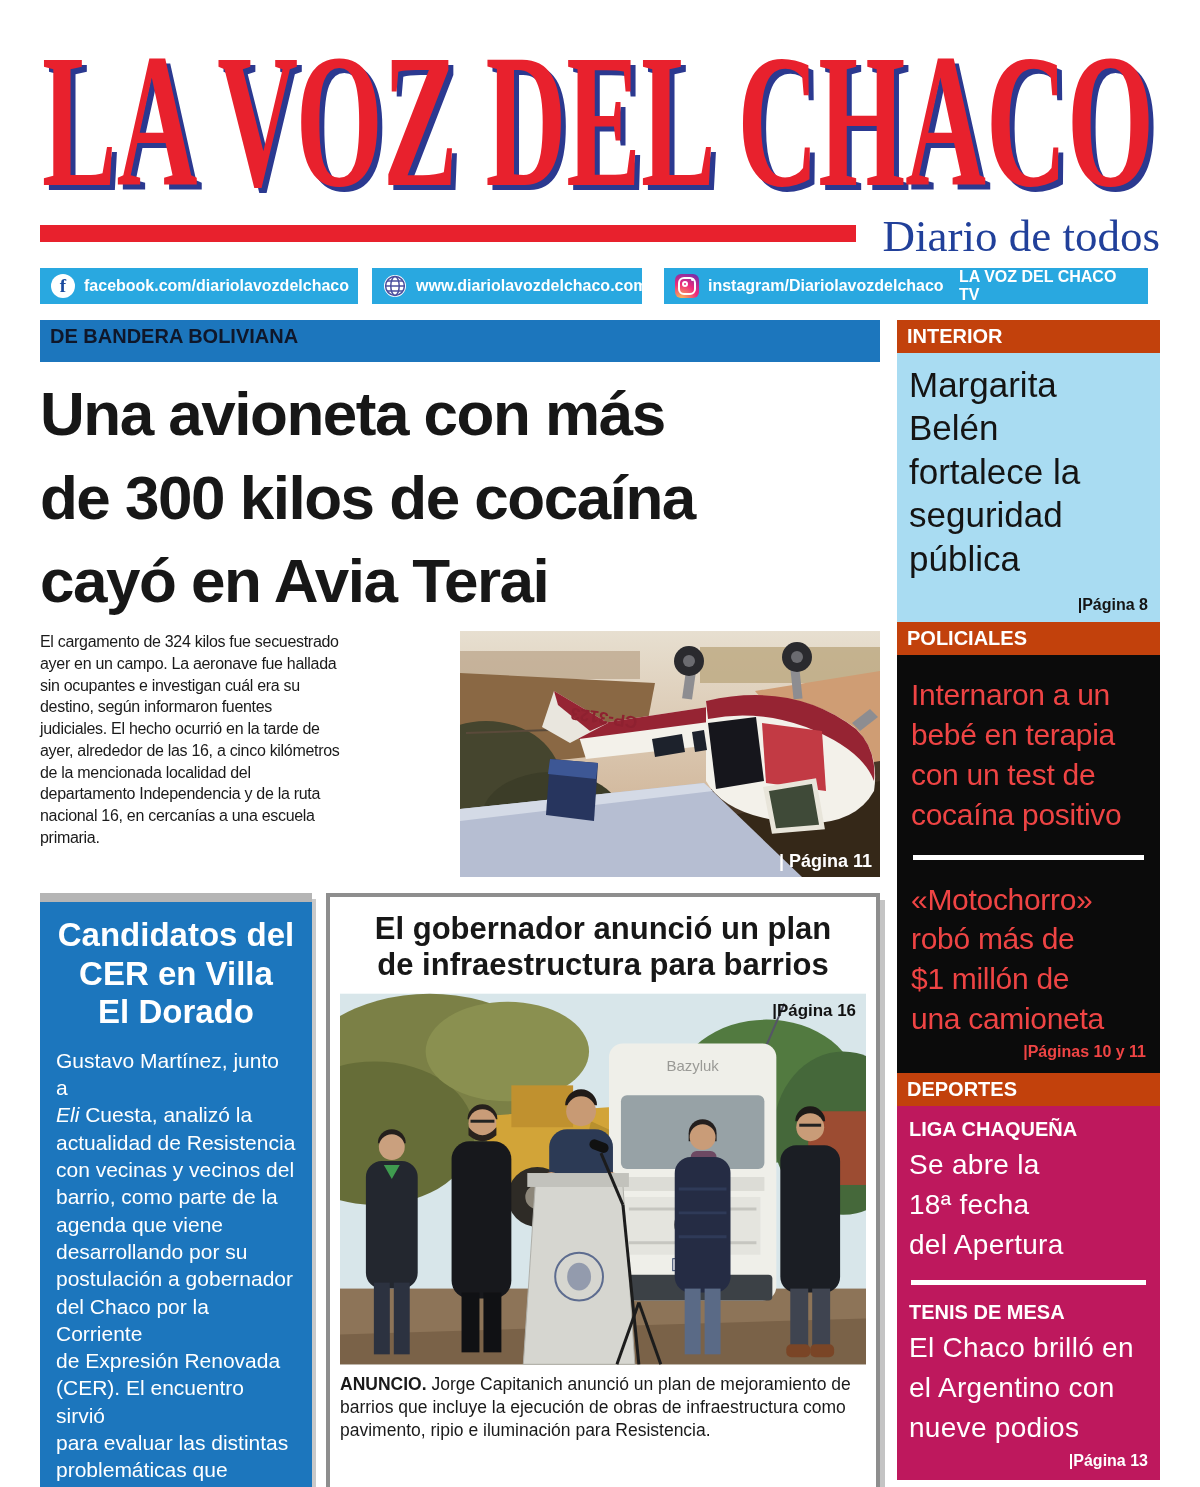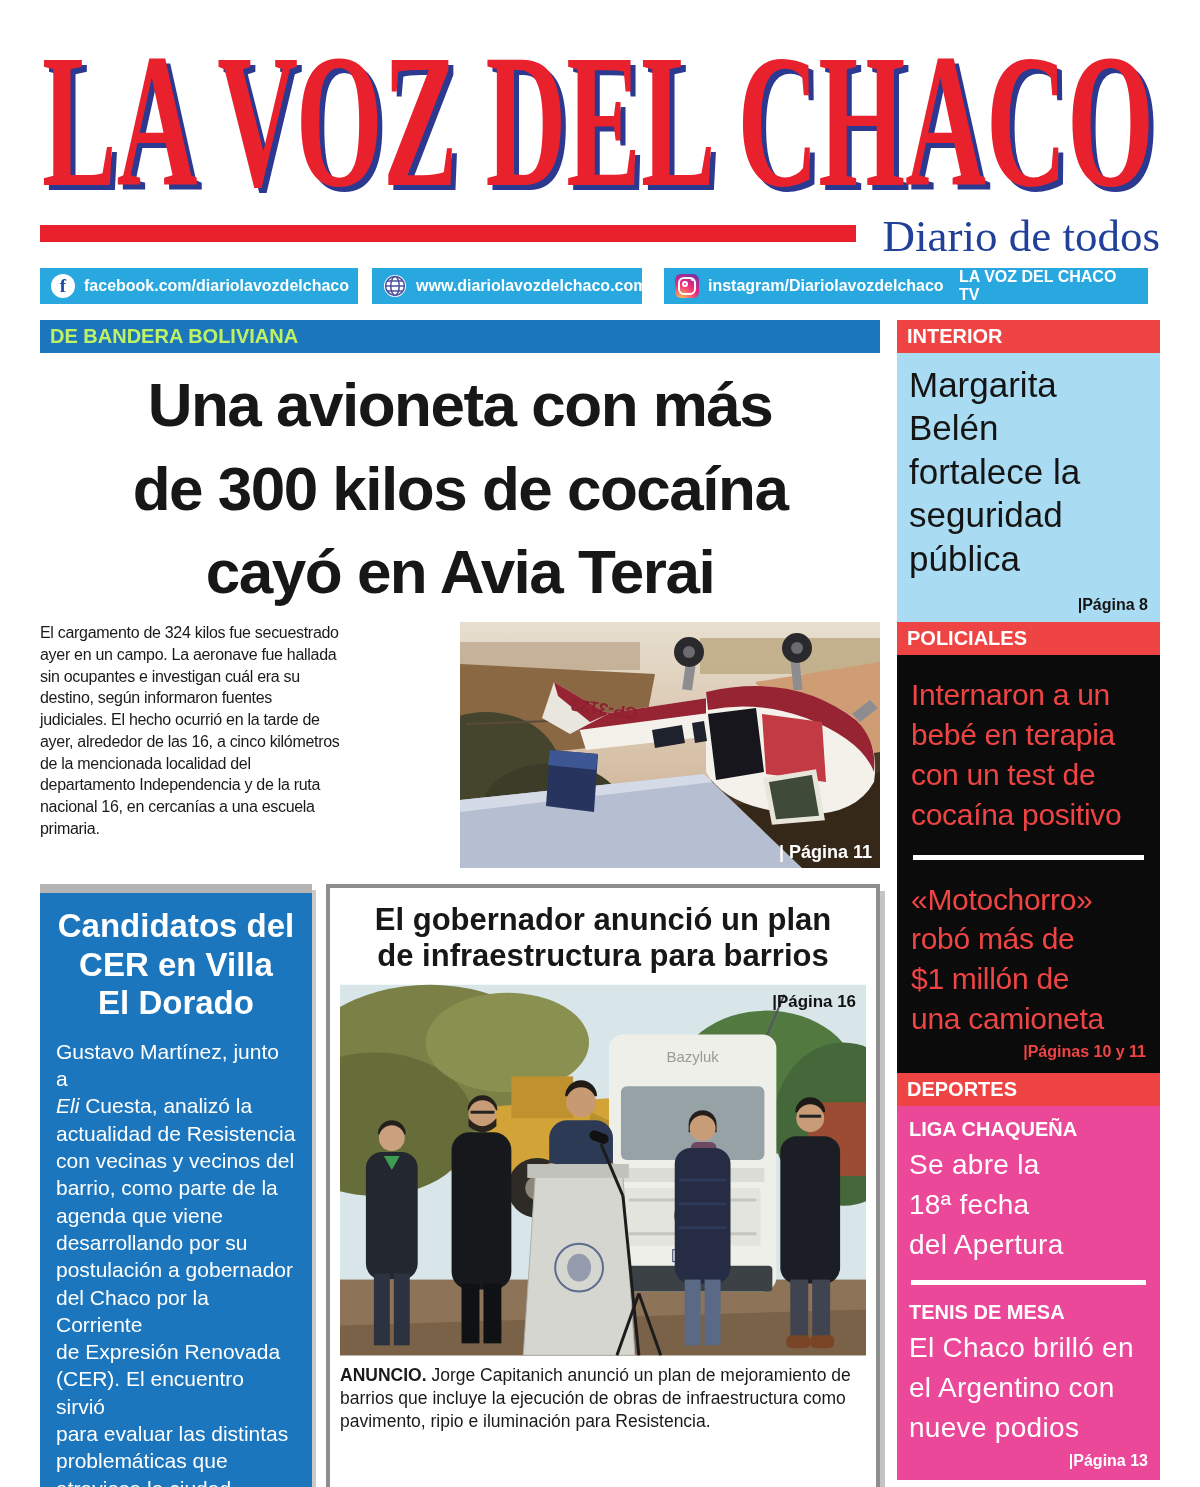--- a/index.html
+++ b/index.html
@@ -47,25 +47,25 @@
     border:2px solid #fff; border-radius:50%; }
   .ig-icon .dot   { position:absolute; right:5px; top:4px; width:3px; height:3px;
     background:#fff; border-radius:50%; }
 
   
   .content { display:flex; gap:17px; margin-top:16px; }
   .main { width:840px; }
   .sidebar { width:263px; }
 
   
-  .kicker { background:#1c76bd; color:#bef264; font-weight:bold; font-size:20px;
-    height:33px; line-height:33px; padding-left:10px; }
+  .kicker { background:#1c76bd; color:#0f172a; font-weight:bold; font-size:20px;
+    height:42px; line-height:33px; padding-left:10px; }
   .headline {
     margin:10px 0 8px 0; font-weight:bold; font-size:62px; line-height:1.35;
-    letter-spacing:-1.5px; color:#171717; white-space:pre-line;text-align:center;
+    letter-spacing:-1.5px; color:#171717; white-space:pre-line;
   }
   .story { display:flex; gap:8px; }
   .story-text { width:412px; font-size:16px; line-height:1.36; letter-spacing:-0.3px;
     color:#1a1a1a; white-space:pre-line; }
   .plane-photo { width:420px; height:246px; }
   .plane-photo svg { display:block; width:420px; height:246px; }
 
   
   .boxes { display:flex; gap:14px; margin-top:16px; }
   .cer-box {
@@ -83,30 +83,30 @@
     flex:1; background:#fff; border:4px solid #8e8e8e; box-shadow:5px 7px 0 #c4c4c4;
     padding:8px 10px 10px 10px;
   }
   .gov-title { font-weight:bold; font-size:31px; line-height:1.16; text-align:center;
     color:#171717; white-space:pre-line; margin:6px 0 10px 0; }
   .gov-photo svg { display:block; width:100%; height:372px; }
   .gov-caption { margin-top:8px; font-size:17.5px; line-height:1.32; color:#1a1a1a; }
   .gov-caption b { font-weight:bold; }
 
   
-  .sec-header { background:#ef4444; color:#fff; font-weight:bold; font-size:20px;
+  .sec-header { background:#c2410c; color:#fff; font-weight:bold; font-size:20px;
     height:33px; line-height:33px; padding-left:10px; }
   .interior-box { background:#a9dcf2; color:#141414; padding:10px 12px 8px 12px; }
   .interior-box .hl { font-size:35px; line-height:1.24; white-space:pre-line; }
   .interior-box .page-marker { color:#141414; margin-top:16px; }
   .policiales-box { background:#0b0b0b; color:#ef4444; padding:20px 14px 12px 14px; }
   .policiales-box .hl { font-size:30px; line-height:1.33; letter-spacing:-0.3px;
     white-space:pre-line; }
   .divider-w { border-top:5px solid #fff; margin:20px 2px; }
-  .deportes-box { background:#ec4899; color:#fff; padding:12px 12px 10px 12px; }
+  .deportes-box { background:#be185d; color:#fff; padding:12px 12px 10px 12px; }
   .kicker-sm { font-weight:bold; font-size:20px; }
   .deportes-box .hl { font-size:28px; line-height:1.42; letter-spacing:0.3px;
     white-space:pre-line; margin-top:4px; }
   .deportes-box .divider-w { margin:16px 2px; }
 </style>
 </head>
 <body>
 
 <div class="page">
 

